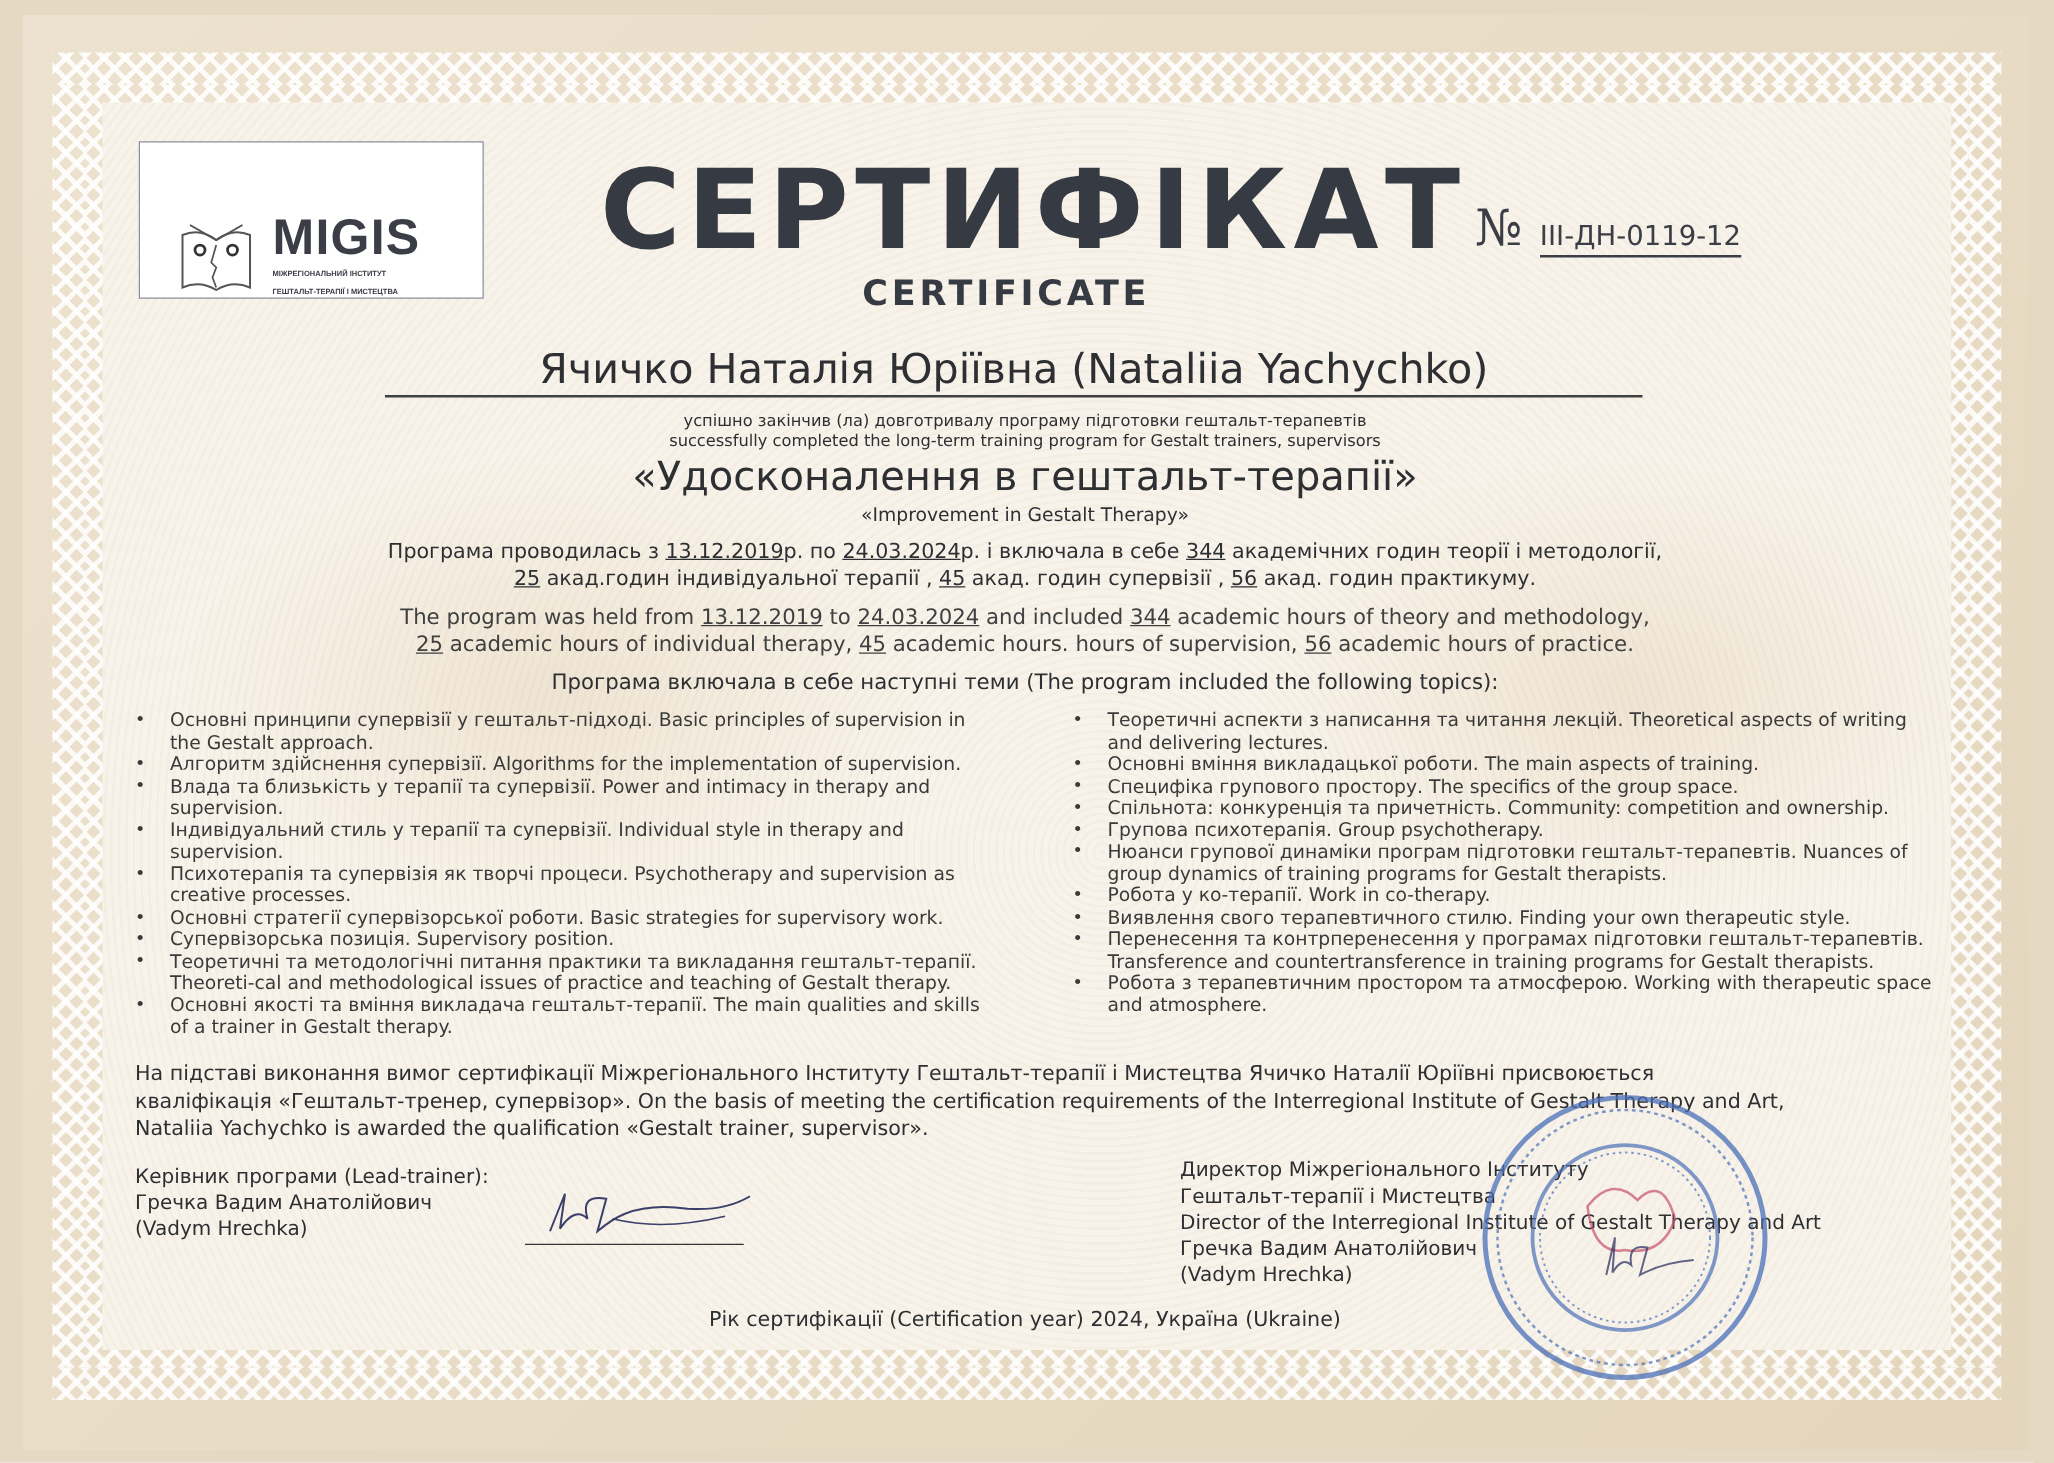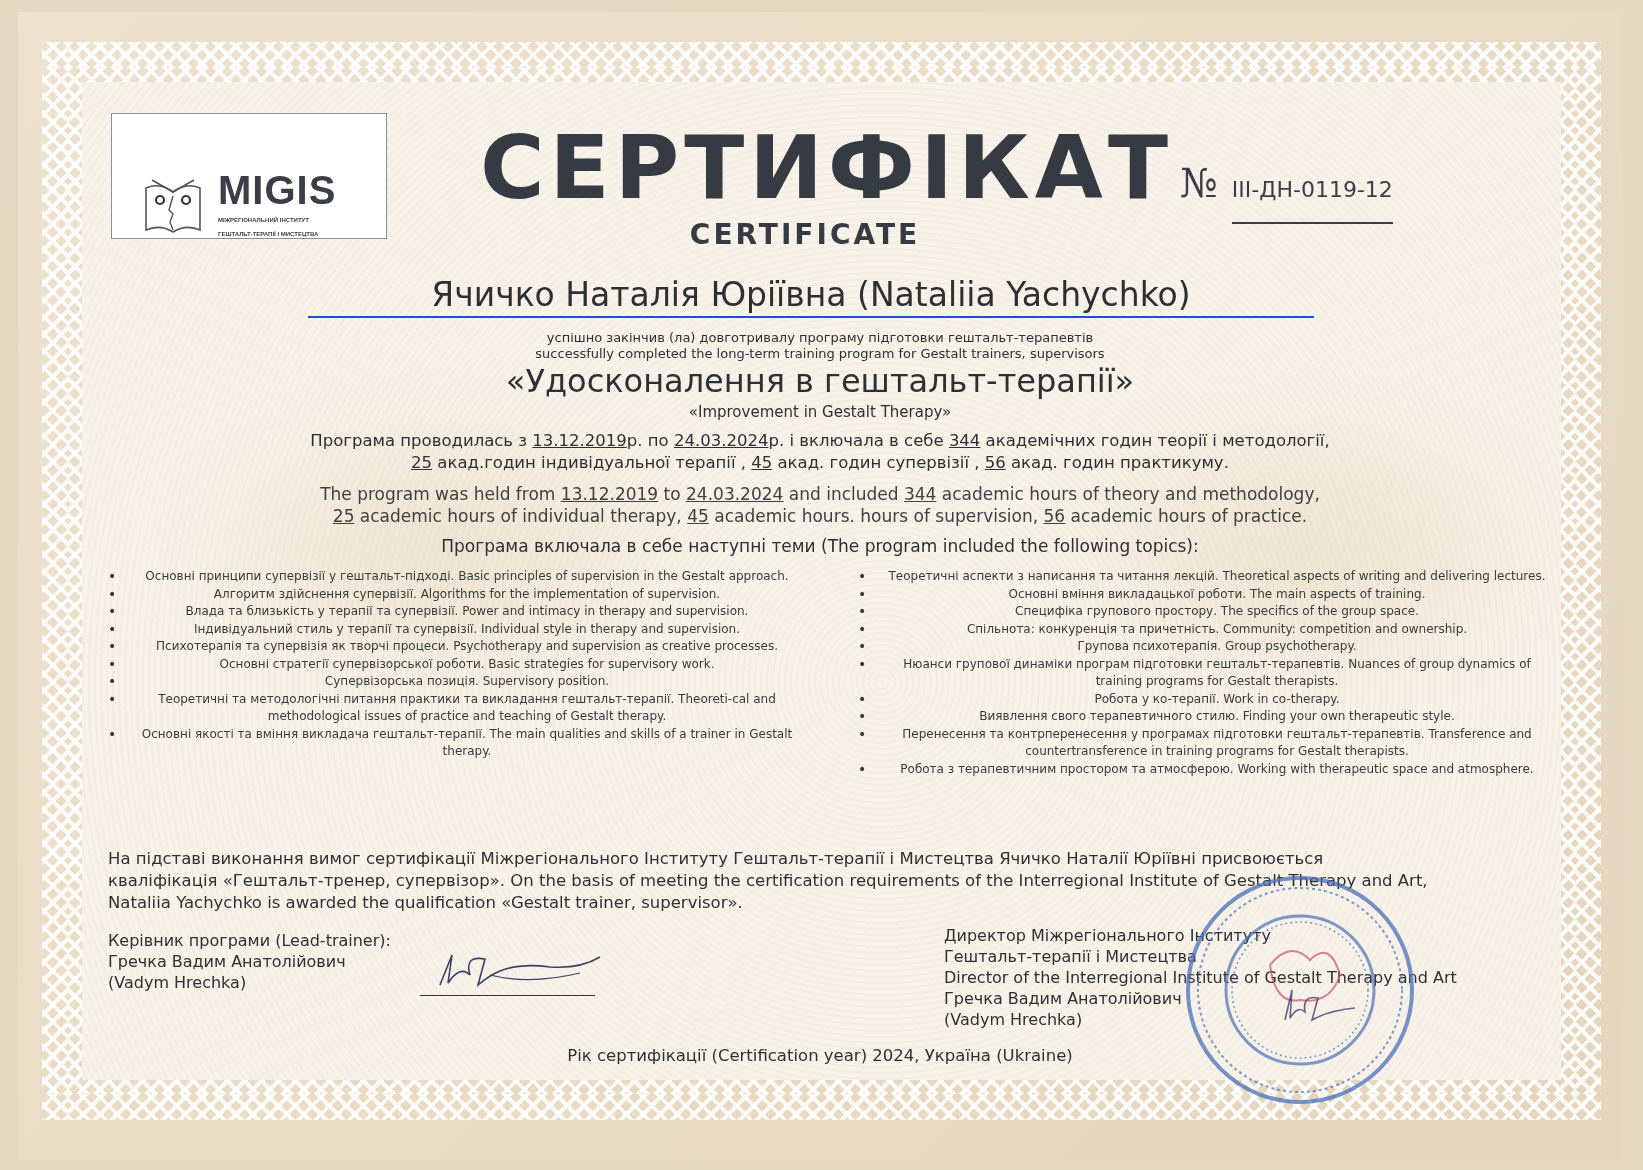--- a/index.html
+++ b/index.html
@@ -52,38 +52,37 @@
   }
   .subtitle {
     position: absolute; left: 480px; top: 218px; width: 650px; text-align: center;
     font-weight: bold; font-size: 28px; color: #363a42; letter-spacing: 3px;
   }
   .cert-no {
     position: absolute; left: 1180px; top: 160px; display: flex; align-items: baseline; gap: 14px;
   }
   .no-sign { font-family: "DejaVu Serif", serif; font-size: 40px; color: #3b3e46; }
   .no-value {
-    font-size: 22px; color: #3b3e46; border-bottom: 2px solid #3b3e46; padding-bottom: 20px;
+    font-size: 22px; color: #3b3e46; border-bottom: 2px solid #3b3e46; padding-bottom: 2px;
   }
   .recipient {
     position: absolute; left: 308px; top: 275px; width: 1006px; text-align: center;
-    font-size: 33px; color: #2e2f33; border-bottom: 2px solid #1d4ed8; padding-bottom: 2px;
+    font-size: 33px; color: #2e2f33; border-bottom: 2px solid #404040; padding-bottom: 2px;
   }
   .center-block { position: absolute; left: 200px; width: 1240px; text-align: center; }
   .completed { top: 330px; font-size: 13px; line-height: 16px; color: #2e2f33; }
   .program-ua { top: 362px; font-size: 32px; color: #2e2f33; }
   .program-en { top: 403px; font-size: 15px; color: #2e2f33; }
   .details-ua { top: 430px; font-size: 16.5px; line-height: 22px; color: #2e2f33; }
   .details-en { top: 483px; font-size: 17px; line-height: 22px; color: #404040; }
   .u { text-decoration: underline; }
   .topics-title { top: 536px; font-size: 17px; color: #2e2f33; }
   .topics {
-    position: absolute; top: 568px; font-size: 12px; line-height: 17.5px; color: #3a3a3a;
+    position: absolute; top: 568px; font-size: 15px; line-height: 17.5px; color: #3a3a3a;
     list-style: none;
-    text-align: center;
   }
   .topics li { position: relative; padding-left: 28px; }
   .topics li::before {
     content: "•"; position: absolute; left: 0; top: 0; font-size: 14px;
   }
   .topics-left { left: 108px; width: 690px; }
   .topics-right { left: 858px; width: 690px; }
   .basis {
     position: absolute; left: 108px; top: 848px; width: 1430px;
     font-size: 16.5px; line-height: 22px; color: #2e2f33;

